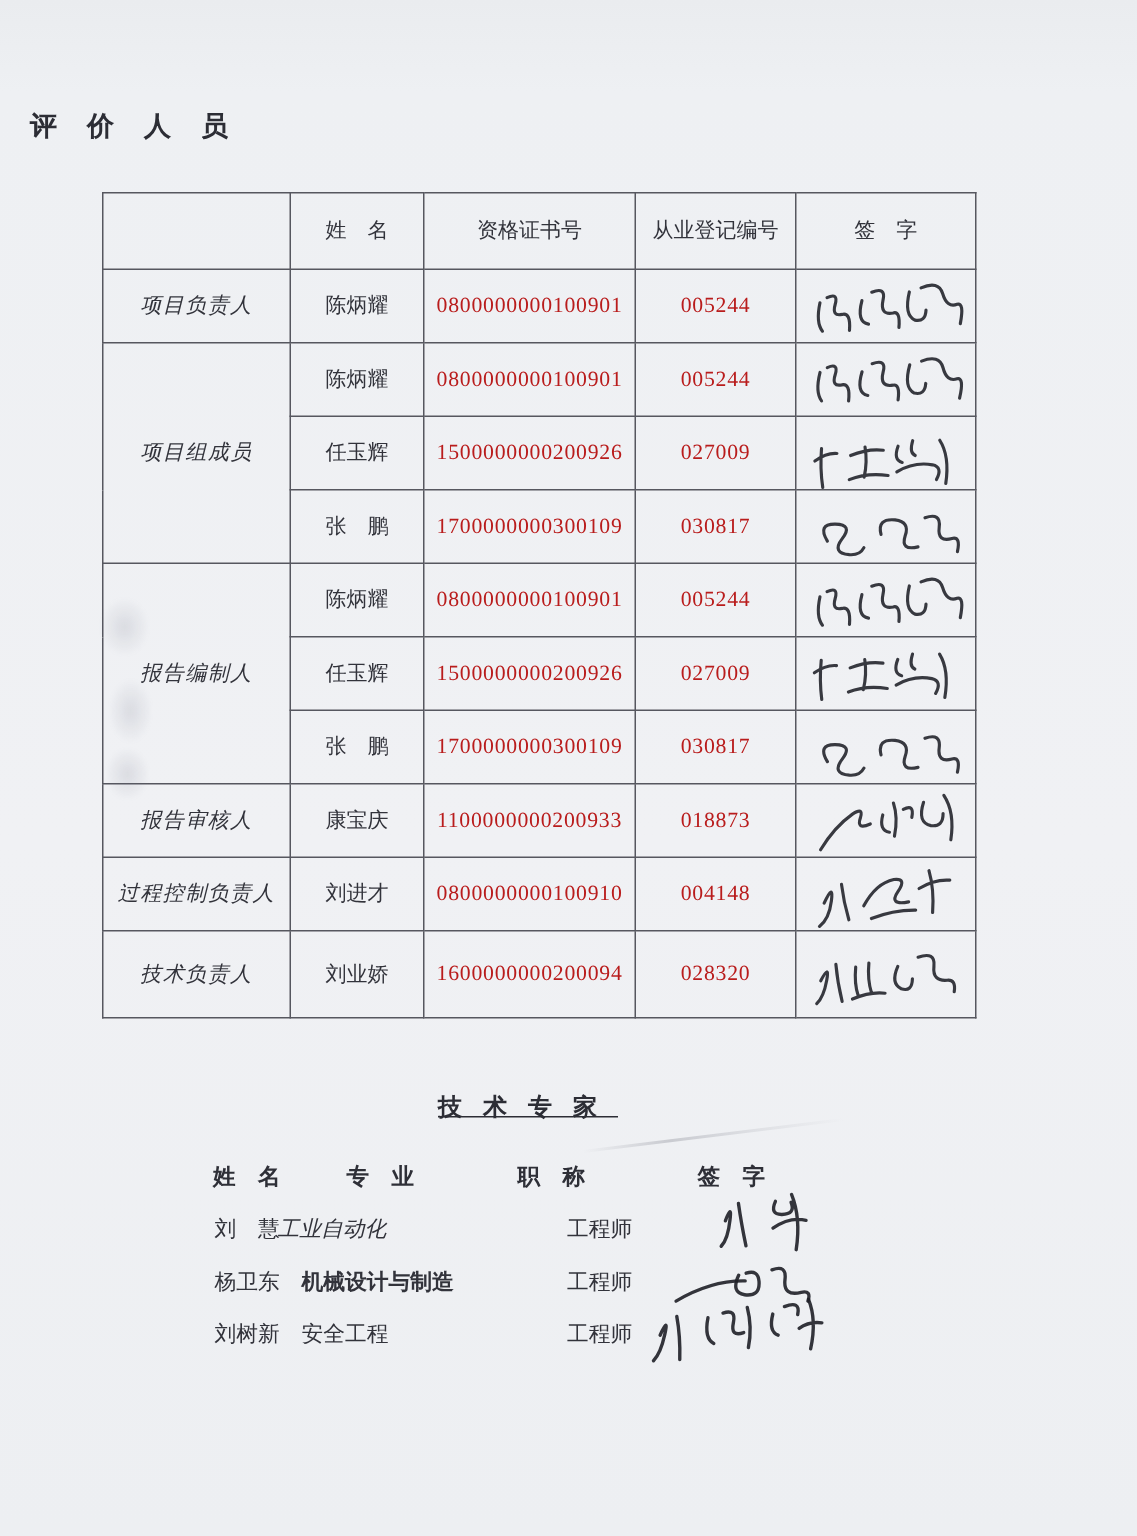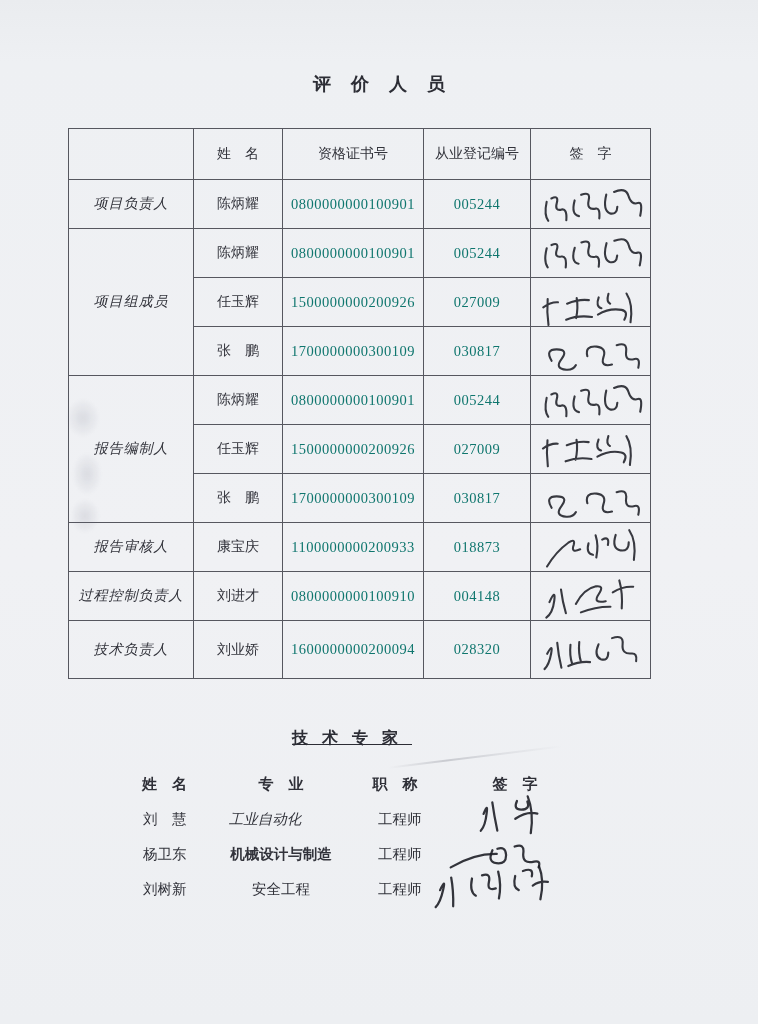--- a/index.html
+++ b/index.html
@@ -6,53 +6,53 @@
   body{
     width:758px;height:1024px;overflow:hidden;position:relative;
     background:linear-gradient(180deg,#eaecef 0%,#eef0f3 6%,#f0f1f4 55%,#edeff2 100%);
     font-family:"Liberation Serif","DejaVu Serif",serif;
     color:#32333b;
     -webkit-font-smoothing:antialiased;
   }
   .page{position:absolute;inset:0;}
   
   .doc-title{
-    position:absolute;top:72px;left:0;width:758px;text-align:center;
+    position:absolute;top:72px;left:0;width:758px;
     font-size:18px;font-weight:bold;letter-spacing:20px;text-indent:20px;color:#2c2d35;
   }
   
   table.eval{
     position:absolute;left:68px;top:128px;width:582px;
     border-collapse:collapse;table-layout:fixed;
     font-size:14px;color:#32333b;
   }
   table.eval td,table.eval th{
     border:1px solid #56575f;text-align:center;vertical-align:middle;
     font-weight:normal;padding:0;overflow:visible;
   }
   tr.hdr{height:51px;}
   tr.row{height:49px;}
   tr.row-last{height:58px;}
   .role-cell{letter-spacing:1px;font-style:italic;}
-  .num{letter-spacing:.5px;font-size:14.5px;color:#0f766e;}
+  .num{letter-spacing:.5px;font-size:14.5px;color:#b91c1c;}
   .sig-cell{position:relative;}
   .sig{display:block;margin:0 auto;}
   .sig path{fill:none;stroke:#1e1f27;stroke-width:2.1;stroke-linecap:round;stroke-linejoin:round;opacity:.88;}
   .r-m3{transform:rotate(-3deg) translateY(2px);}
   .r-m5{transform:rotate(-5deg) translateY(3px);}
   .r-m7{transform:rotate(-7deg) translateY(2px);}
   .drop{transform:rotate(-4deg) translateY(7px);}
   
   .sec-title{
     position:absolute;top:728px;left:0;width:690px;text-align:center;
     font-size:16px;font-weight:bold;letter-spacing:14px;text-indent:14px;color:#2c2d35;text-decoration:underline;
   }
   .exp-hdr{position:absolute;font-size:15px;font-weight:bold;color:#2e2f37;}
   .exp-cell{position:absolute;font-size:14.5px;color:#32333b;}
-  .ctr{text-align:center;}
+  .ctr{}
   .exp-sig{position:absolute;}
   .exp-sig path{fill:none;stroke:#1e1f27;stroke-width:2.2;stroke-linecap:round;stroke-linejoin:round;opacity:.9;}
   
   .crease{
     position:absolute;left:388px;top:756px;width:175px;height:2px;
     background:linear-gradient(90deg,transparent,rgba(140,142,152,.38),rgba(160,162,170,.2),transparent);
     transform:rotate(-7deg);
   }
   .bleed{
     position:absolute;border-radius:50%;

